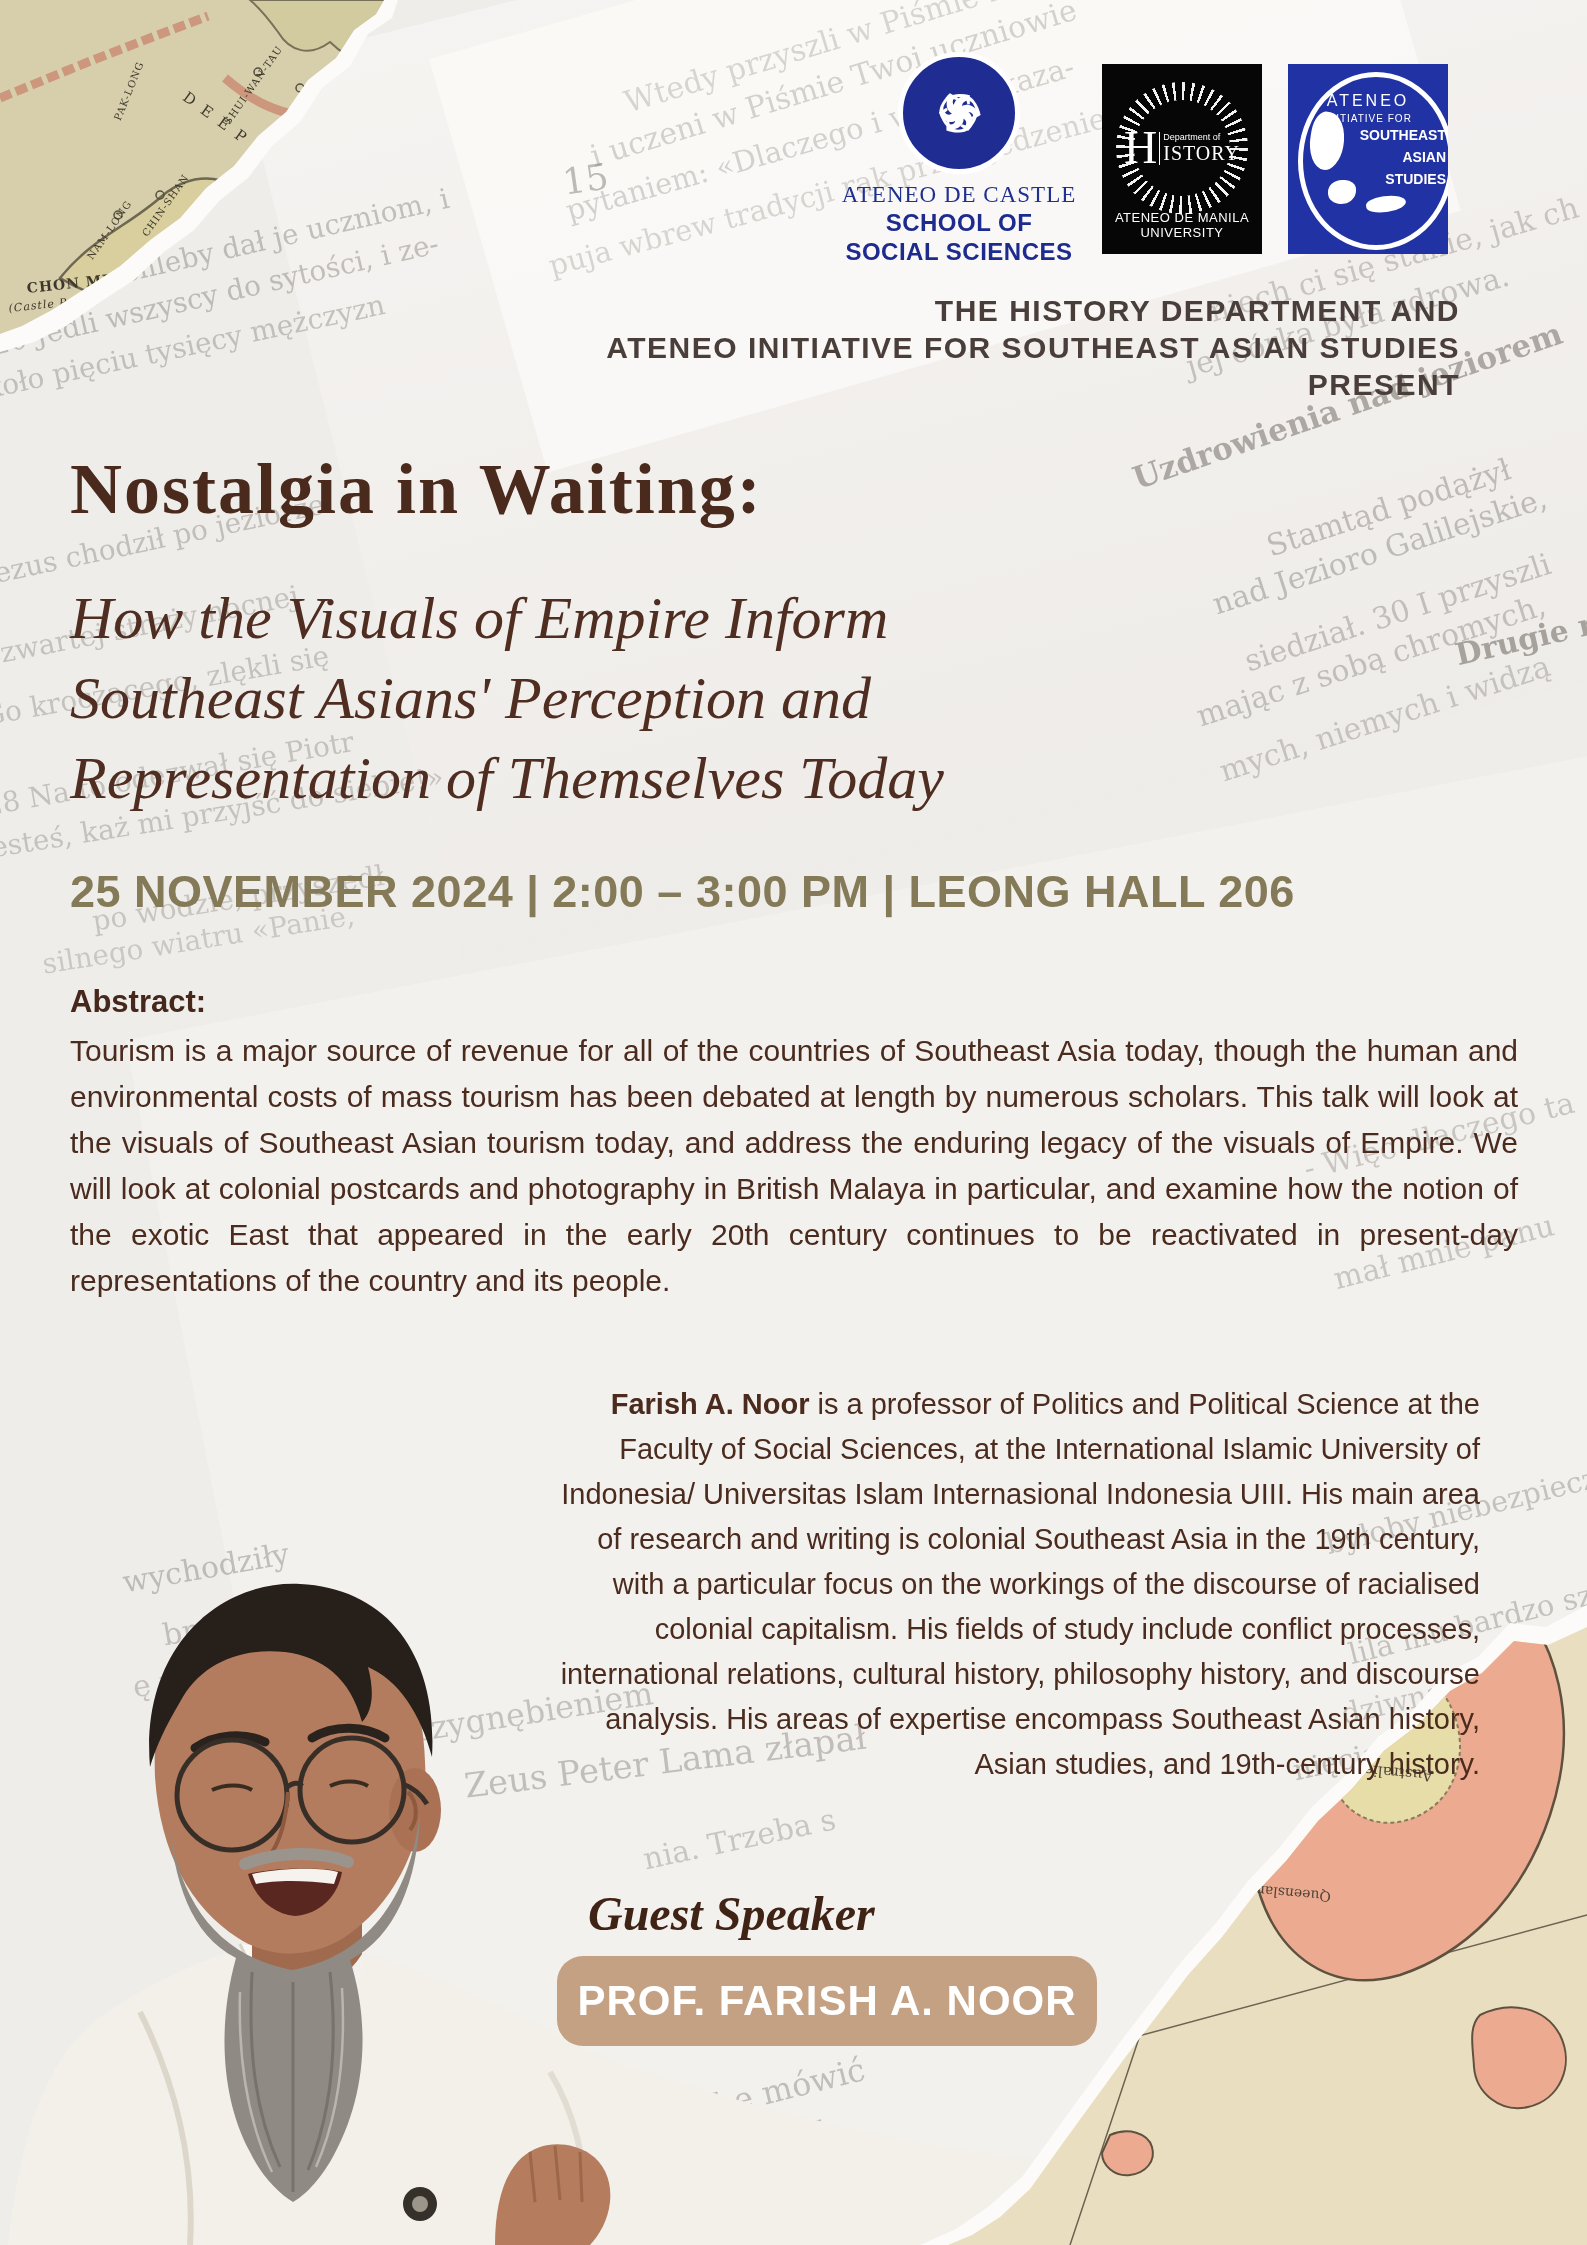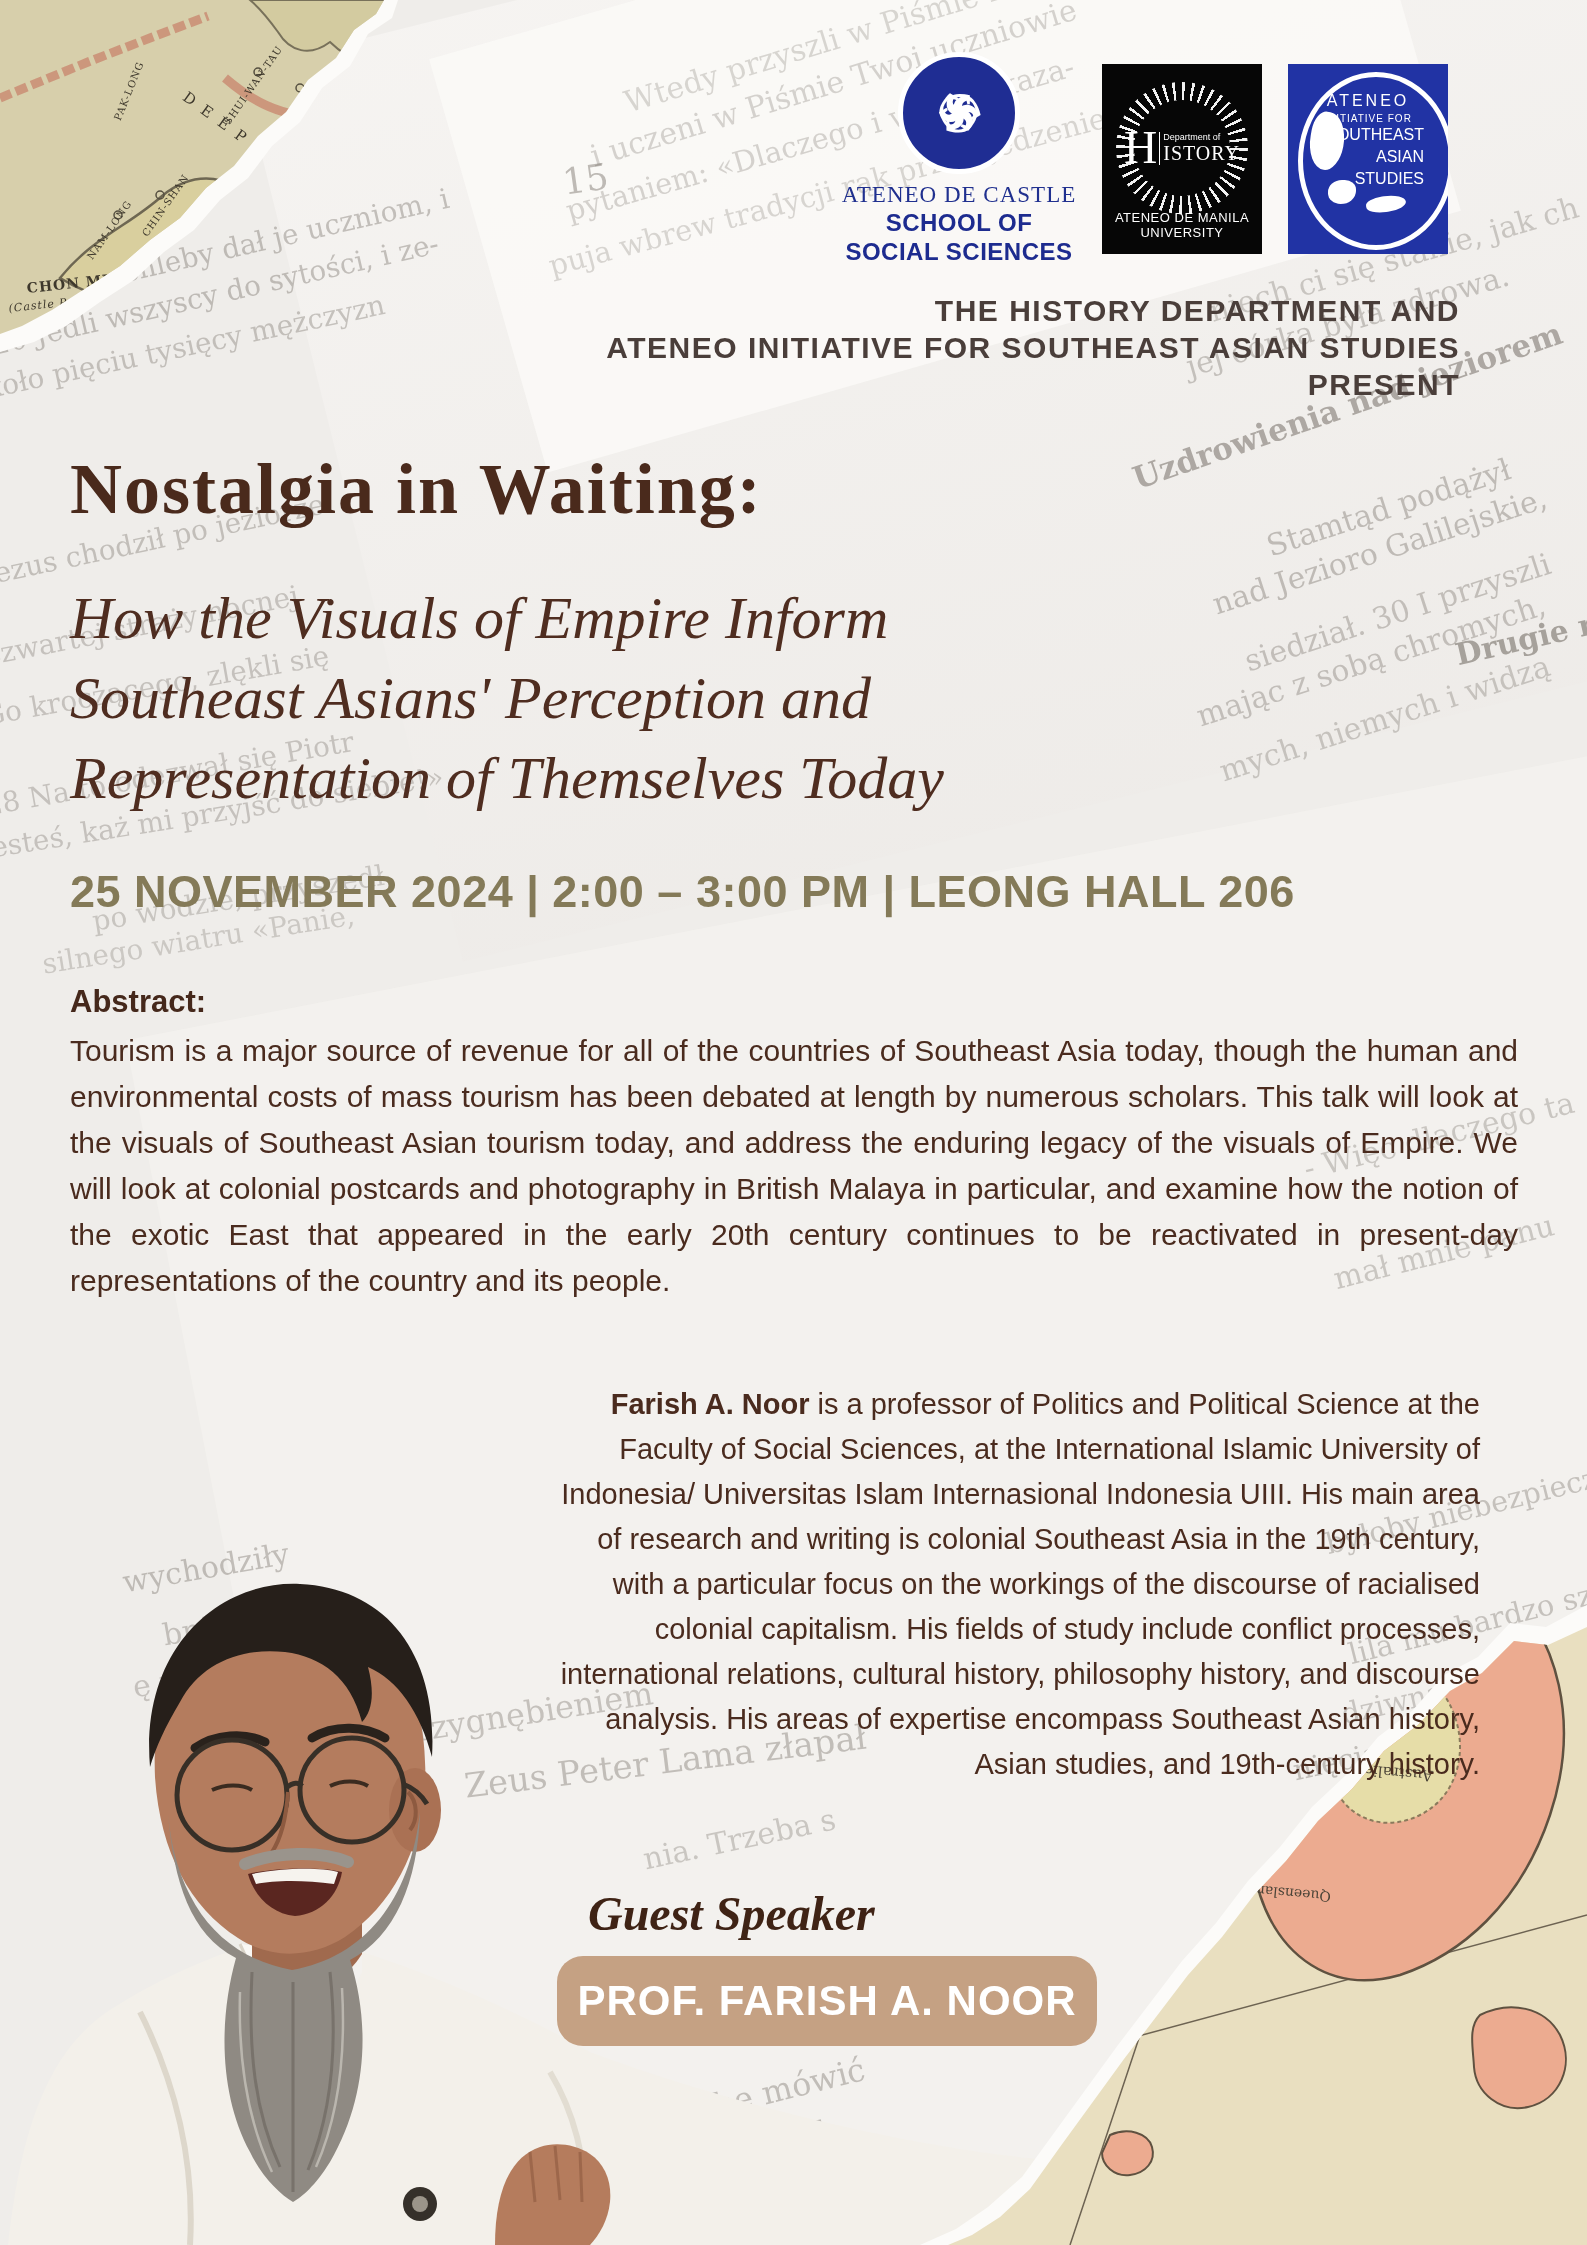--- a/index.html
+++ b/index.html
@@ -50,21 +50,21 @@
   .hist-col{margin-left:2px;text-align:left;border-left:1px solid #fff;padding-left:3px;}
   .hist-dept{font-size:9px;}
   .hist-istory{font-family:"Liberation Serif",serif;font-size:20px;letter-spacing:1px;}
   .hist-univ{position:absolute;left:0;bottom:14px;width:100%;text-align:center;color:#fff;font-size:13px;letter-spacing:.5px;}
   .logo-aiseas{position:absolute;left:1288px;top:64px;width:160px;height:190px;background:#2133a4;z-index:5;overflow:hidden;}
   .globe{position:absolute;left:10px;top:8px;width:146px;height:168px;border:5px solid #fff;border-radius:50%;}
   .land{position:absolute;background:#fff;}
   .aiseas-text{position:absolute;left:0;top:28px;width:100%;color:#fff;text-align:center;}
   .ai-l1{font-size:16px;letter-spacing:3px;}
   .ai-l2{font-size:10px;letter-spacing:1px;margin-top:3px;}
-  .ai-big{font-weight:normal;font-size:16px;line-height:22px;text-align:right;padding-right:24px;}
+  .ai-big{font-weight:bold;font-size:14px;line-height:22px;text-align:right;padding-right:2px;}
   
   .present{position:absolute;right:127px;top:292px;text-align:right;z-index:5;color:#4a3e3a;
            font-weight:bold;font-size:30px;line-height:37px;letter-spacing:1.5px;}
   
   .title{position:absolute;left:70px;top:448px;z-index:5;font-family:"Liberation Serif",serif;
          font-weight:bold;font-size:72px;letter-spacing:2px;color:#4a2a1c;}
   .subtitle{position:absolute;left:70px;top:578px;z-index:5;font-family:"Liberation Serif",serif;
             font-style:italic;font-size:60px;line-height:80px;color:#4f2d20;}
   .event{position:absolute;left:70px;top:866px;z-index:5;font-weight:bold;font-size:45px;
          letter-spacing:.5px;color:#847a58;}

